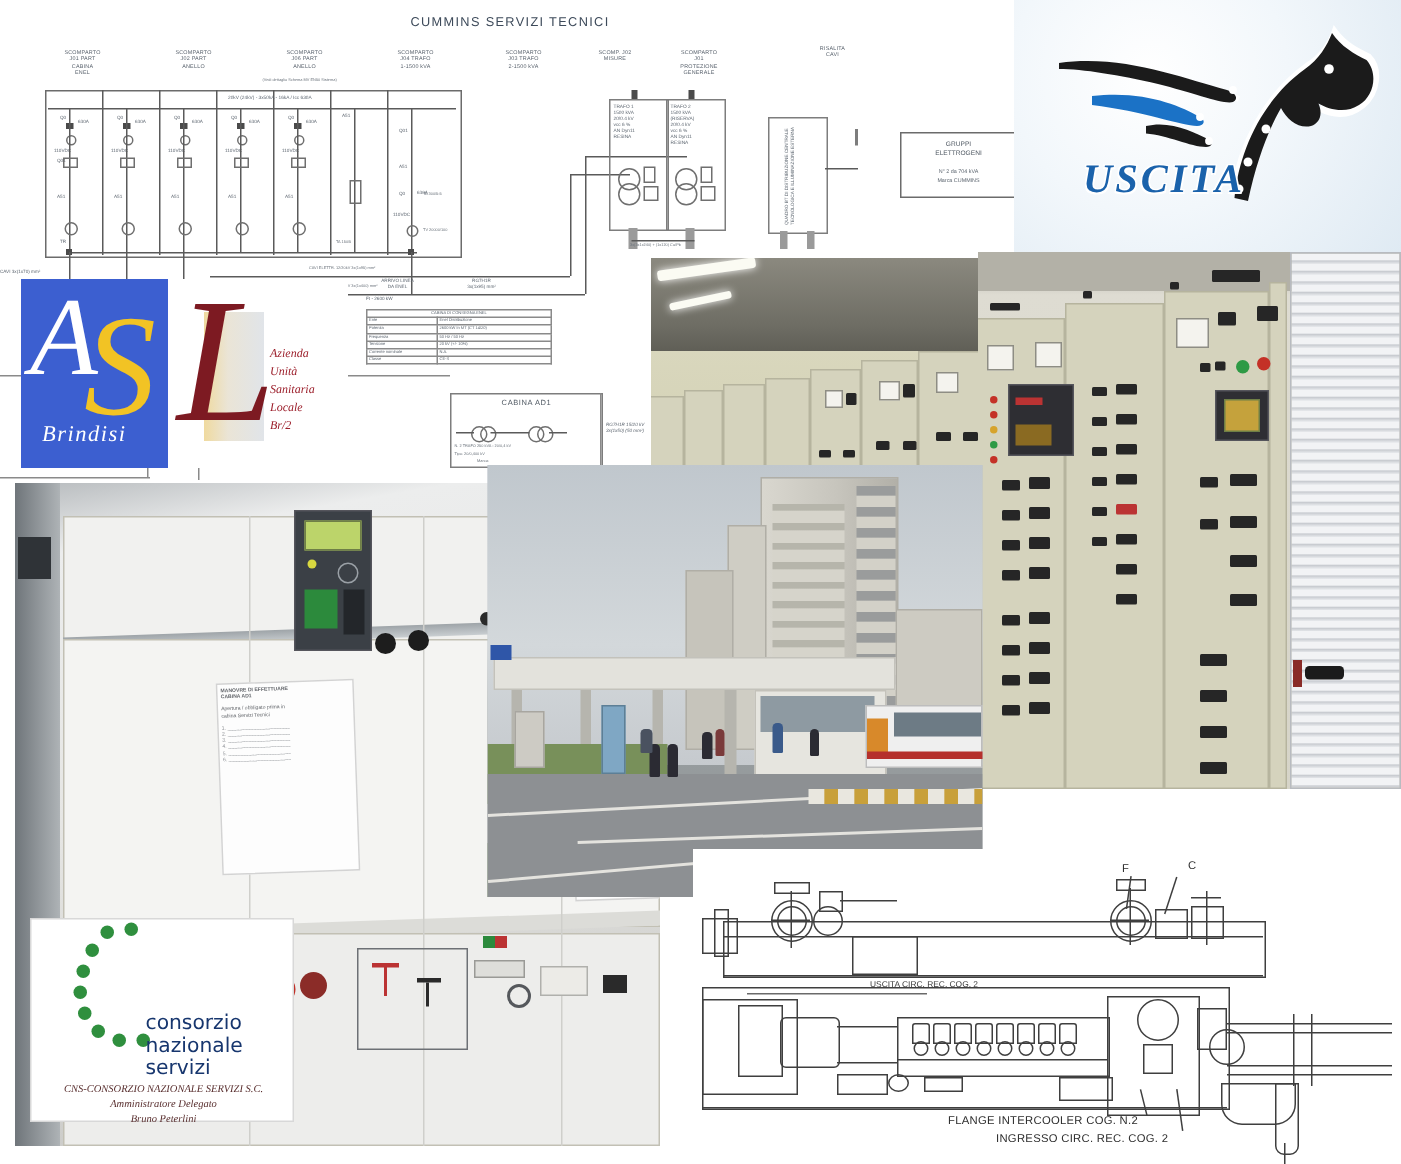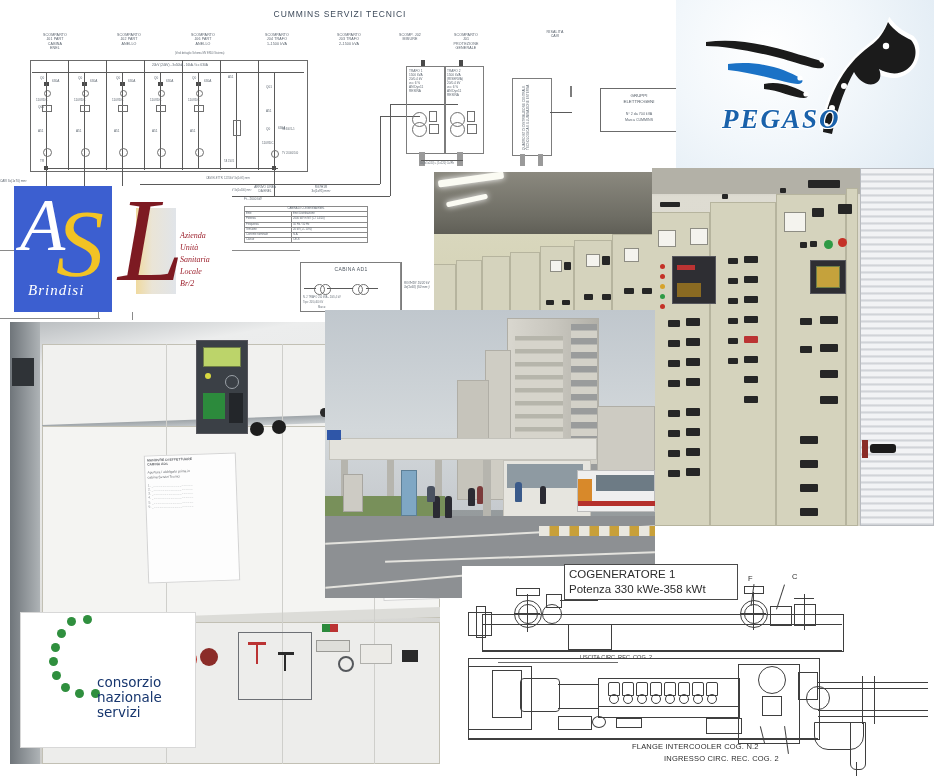--- a/index.html
+++ b/index.html
@@ -388,21 +388,21 @@
     </g>
     <path d="M147,132 C150,100 166,66 194,46 C203,40 209,30 212,22 C218,31 227,36 235,40 C243,49 240,64 230,70 C221,76 210,73 203,69 C206,76 204,82 198,84 C190,86 182,80 178,72 C170,86 162,106 156,134 Z" fill="#1b1b1b"></path>
     <circle cx="210" cy="46" r="3.2" fill="#ffffff"></circle>
     <circle cx="168" cy="86" r="3" fill="#ffffff"></circle>
     <circle cx="156" cy="108" r="3" fill="#ffffff"></circle>
     <circle cx="150" cy="126" r="3" fill="#ffffff"></circle>
     <circle cx="146" cy="60" r="2.6" fill="#ffffff"></circle>
     <circle cx="124" cy="78" r="2.6" fill="#ffffff"></circle>
     <circle cx="130" cy="94" r="2.6" fill="#ffffff"></circle>
   </svg>
-  <div class="pg-word">PEGASO</div>
+  <div class="pg-word">USCITA</div>
 </div>
 
 <div class="layer" id="asl">
   <div class="asl-blue"></div>
   <div class="asl-A">A</div>
   <div class="asl-S">S</div>
   <div class="asl-fig"></div>
   <div class="asl-L">L</div>
   <div class="asl-brindisi">Brindisi</div>
   <div class="asl-script" style="white-space:pre-line;">Azienda
@@ -683,24 +683,20 @@
   <div class="bx" style="left:352px;top:156px;width:48px;height:26px;border-radius:0 0 14px 14px;"></div>
   <div class="bx" style="left:388px;top:156px;width:14px;height:46px;border-radius:0 0 6px 6px;"></div>
   <div class="ln v" style="left:394px;top:196px;height:14px;"></div>
   <div class="bx" style="left:96px;top:150px;width:32px;height:12px;"></div>
   <div class="cr" style="left:130px;top:150px;width:12px;height:10px;"></div>
   <div class="bx" style="left:154px;top:152px;width:24px;height:8px;"></div>
   <div class="bx" style="left:244px;top:152px;width:34px;height:14px;"></div>
   <div class="ln h" style="left:6px;top:172px;width:350px;"></div>
   <div class="ln h" style="left:36px;top:96px;width:120px;background:#6a6a6a;"></div>
 
-  <div class="cog-title" style="left:102px;top:-2px;width:164px;">
-    <div>COGENERATORE 1</div>
-    <div>Potenza 330 kWe-358 kWt</div>
-  </div>
 
   <div class="cog-lbl" style="left:286px;top:8px;">F</div>
   <div class="cog-lbl" style="left:330px;top:6px;">C</div>
   <div class="ln" style="left:290px;top:18px;width:1px;height:22px;transform:rotate(8deg);"></div>
   <div class="ln" style="left:318px;top:18px;width:1px;height:26px;transform:rotate(18deg);"></div>
   <div class="cog-lbl-sm" style="left:118px;top:88px;">USCITA CIRC. REC. COG. 2</div>
   <div class="cog-lbl" style="left:170px;top:176px;">FLANGE INTERCOOLER COG. N.2</div>
   <div class="cog-lbl" style="left:202px;top:188px;">INGRESSO CIRC. REC. COG. 2</div>
   <div class="ln" style="left:300px;top:160px;width:1px;height:18px;transform:rotate(-14deg);"></div>
   <div class="ln" style="left:324px;top:160px;width:1px;height:28px;transform:rotate(-8deg);"></div>
@@ -714,13 +710,18 @@
   <div class="cns-dot" style="left:28px;top:44px;width:9px;height:9px;"></div>
   <div class="cns-dot" style="left:31px;top:58px;width:9px;height:9px;"></div>
   <div class="cns-dot" style="left:40px;top:70px;width:9px;height:9px;"></div>
   <div class="cns-dot" style="left:54px;top:76px;width:9px;height:9px;"></div>
   <div class="cns-dot" style="left:70px;top:76px;width:9px;height:9px;"></div>
   <div class="cns-sub">
     <div>consorzio</div>
     <div>nazionale</div>
     <div>servizi</div>
   </div>
+  <div class="cns-foot">
+    <div>CNS-CONSORZIO NAZIONALE SERVIZI S.C.</div>
+    <div>Amministratore Delegato</div>
+    <div>Bruno Peterlini</div>
+  </div>
 </div>
 
 </body></html>

